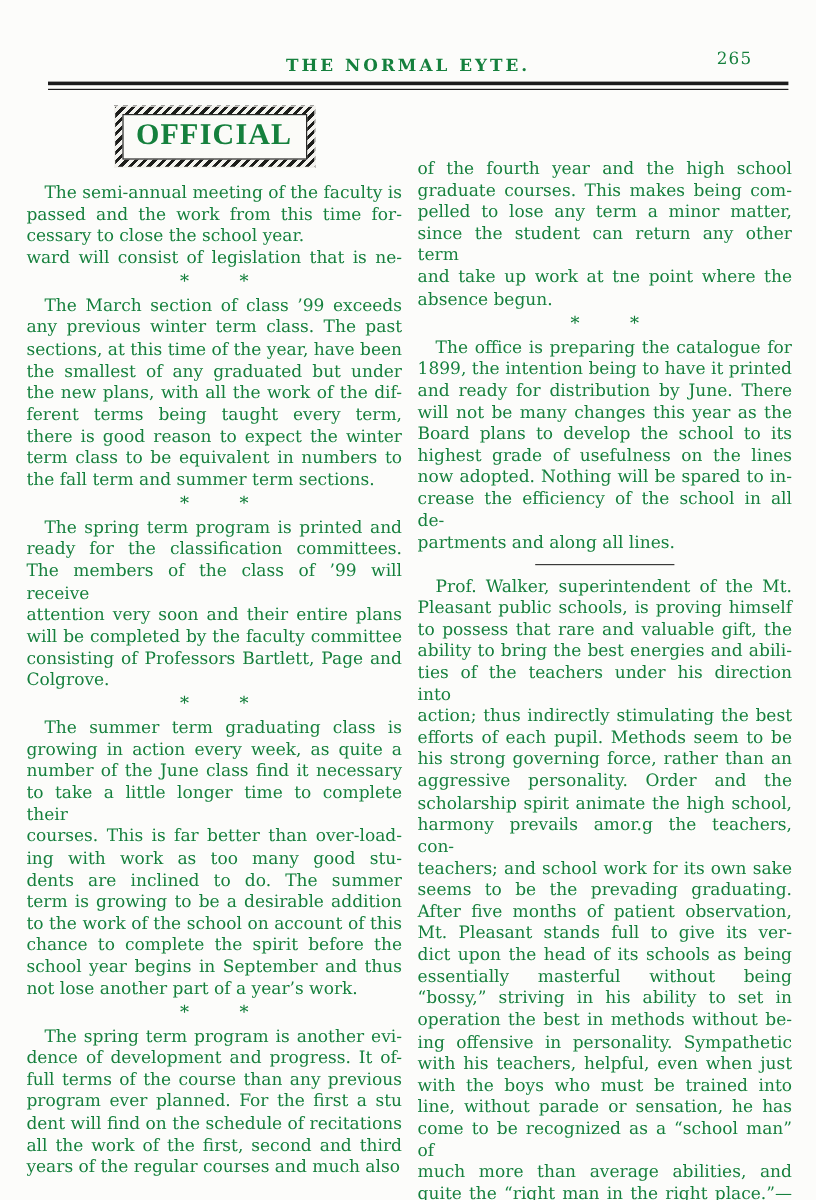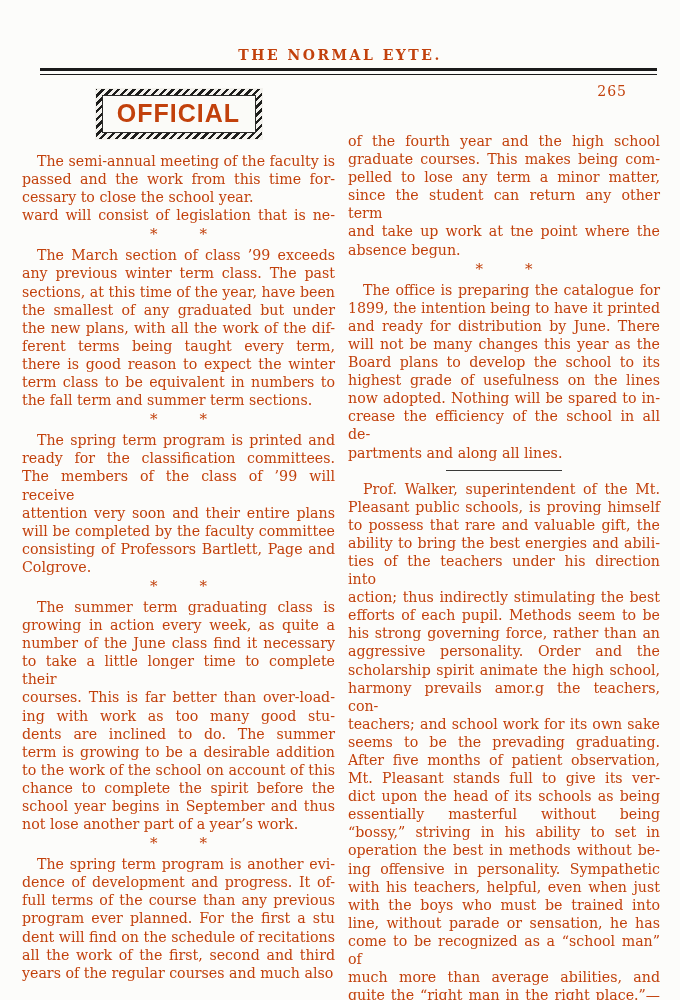--- a/index.html
+++ b/index.html
@@ -1,31 +1,31 @@
 <!DOCTYPE html>
 <html><head>
 <meta charset="utf-8">
 <style>
   html,body{margin:0;padding:0;}
   .page{
     position:relative;
     width:680px;height:1000px;
     background:#fcfcfa;
     font-family:"DejaVu Serif","Liberation Serif",serif;
-    color:#c2410c;
+    color:#15803d;
     overflow:hidden;
   }
   .header-title{
     position:absolute;top:47px;left:0;width:100%;
     text-align:center;font-weight:bold;font-size:14px;
     letter-spacing:2.5px;
   }
   .page-number{
     position:absolute;top:41px;right:53px;
-    font-size:14px;letter-spacing:1px;margin-top:42px;
+    font-size:14px;letter-spacing:1px;
   }
   .double-rule{
     position:absolute;top:68px;left:40px;right:23px;height:3px;
     border-top:3px solid #1b1b1b;border-bottom:1px solid #1b1b1b;
   }
   .columns{
     position:absolute;top:84px;left:22px;right:20px;
     display:flex;gap:13px;
   }
   .col{width:313px;font-size:14.2px;line-height:18.1px;}
@@ -38,21 +38,21 @@
     background:repeating-linear-gradient(135deg,#1d1d1b 0 2.5px,#f3f2ee 2.5px 5.5px);
     box-shadow:0 0 0 1px #f3f2ee inset;
   }
   .official-inner{
     background:#fbfbf8;
     border:1px solid #2a2a28;
     text-align:center;
     padding:3px 4px 5px 4px;
   }
   .official-label{
-    font-family:Liberation Sans, sans-serif;
+    font-family:Liberation Serif, serif;
     font-weight:bold;font-size:25px;letter-spacing:1px;
     line-height:28px;
   }
 
   .para{margin:0;}
   .line{
     text-align:justify;
     text-align-last:justify;
     white-space:normal;
   }

